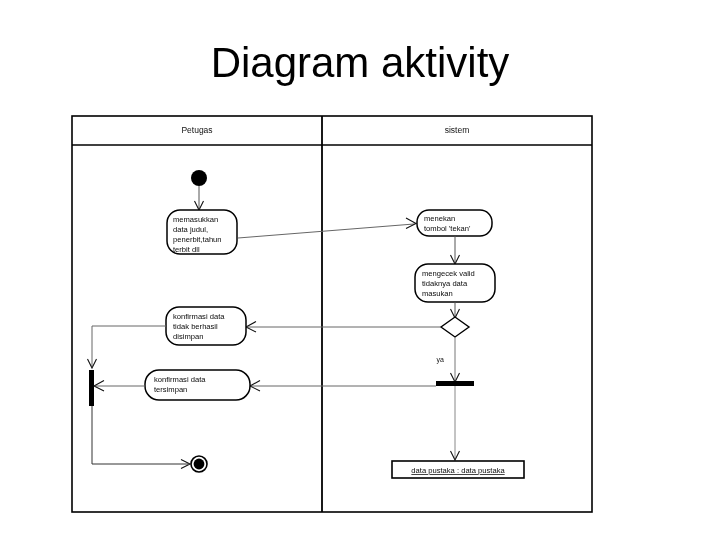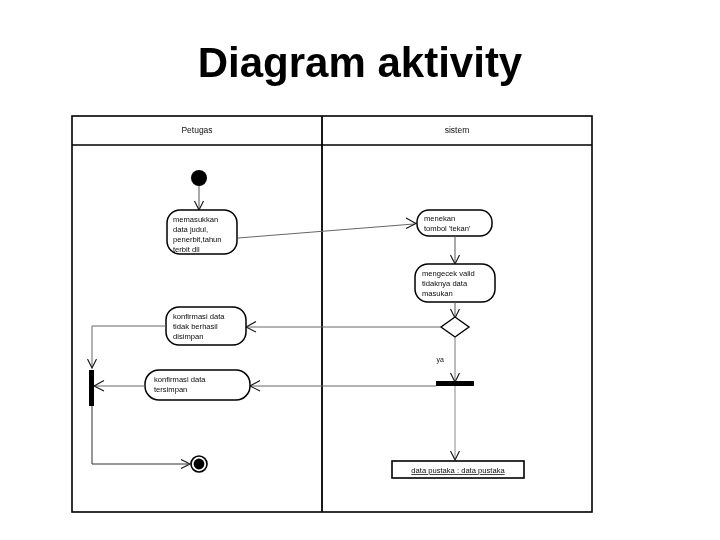--- a/index.html
+++ b/index.html
@@ -15,21 +15,21 @@
     overflow: hidden;
     font-family: "Liberation Sans", sans-serif;
   }
   #title {
     position: absolute;
     left: 0;
     top: 38px;
     width: 720px;
     text-align: center;
     font-size: 42px;
-    font-weight: bold;
+    font-weight: normal;
     color: #000000;
     letter-spacing: 0px;
     line-height: 50px;
     white-space: nowrap;
   }
   #diagram {
     position: absolute;
     left: 70px;
     top: 114px;
     width: 524px;

